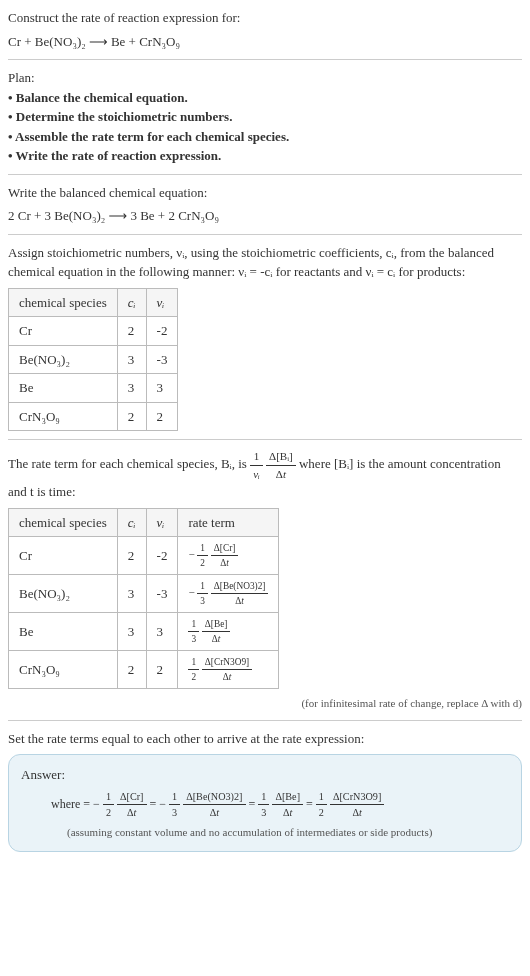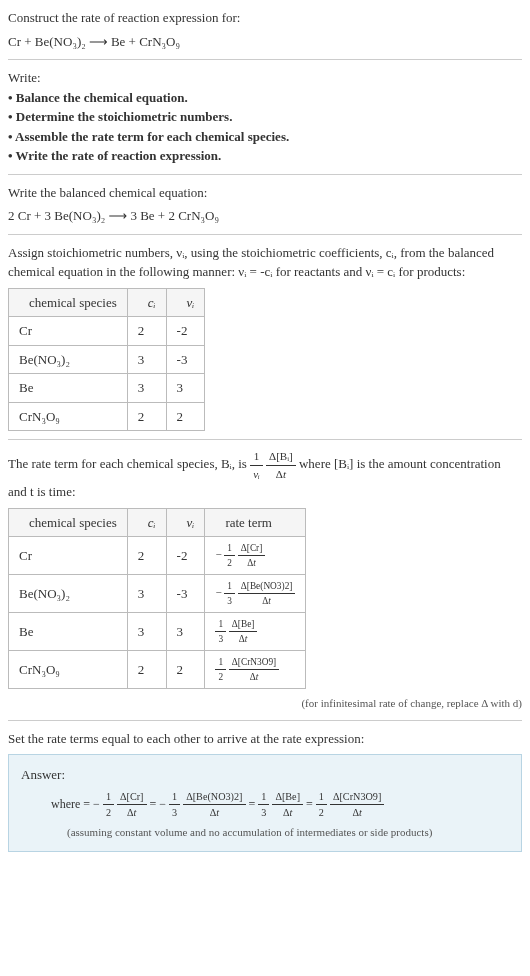--- a/index.html
+++ b/index.html
@@ -36,21 +36,20 @@
       margin: 6px 0;
     }
     td, th {
       border: 1px solid #bbbbbb;
       padding: 4px 10px;
       text-align: left;
       font-weight: normal;
     }
     th {
       background: #f5f5f5;
-      padding-left: 20px;
     }
     .italic {
       font-style: italic;
     }
     .fraction {
       display: inline-block;
       vertical-align: middle;
       text-align: center;
       font-size: 0.85em;
     }
@@ -64,21 +63,21 @@
       padding: 0 3px;
     }
     .small-note {
       font-size: 11px;
       color: #555;
       text-align: right;
     }
     .answer-box {
       background: #eaf3f8;
       border: 1px solid #b8d4e3;
-      border-radius: 0;
+      border-radius: 12px;
       padding: 10px 12px;
       margin-top: 6px;
     }
     .answer-box .answer-label {
       margin-bottom: 4px;
     }
     .answer-content {
       margin-left: 30px;
       font-size: 12px;
     }
@@ -97,21 +96,21 @@
 <body>
 
 <div class="section">
   <div>Construct the rate of reaction expression for:</div>
   <div class="equation">Cr + Be(NO₃)₂  ⟶  Be + CrN₃O₉</div>
 </div>
 
 <hr>
 
 <div class="section">
-  <div>Write:</div>
+  <div>Plan:</div>
   <div class="plan-item">• Balance the chemical equation.</div>
   <div class="plan-item">• Determine the stoichiometric numbers.</div>
   <div class="plan-item">• Assemble the rate term for each chemical species.</div>
   <div class="plan-item">• Write the rate of reaction expression.</div>
 </div>
 
 <hr>
 
 <div class="section">
   <div>Write the balanced chemical equation:</div>

